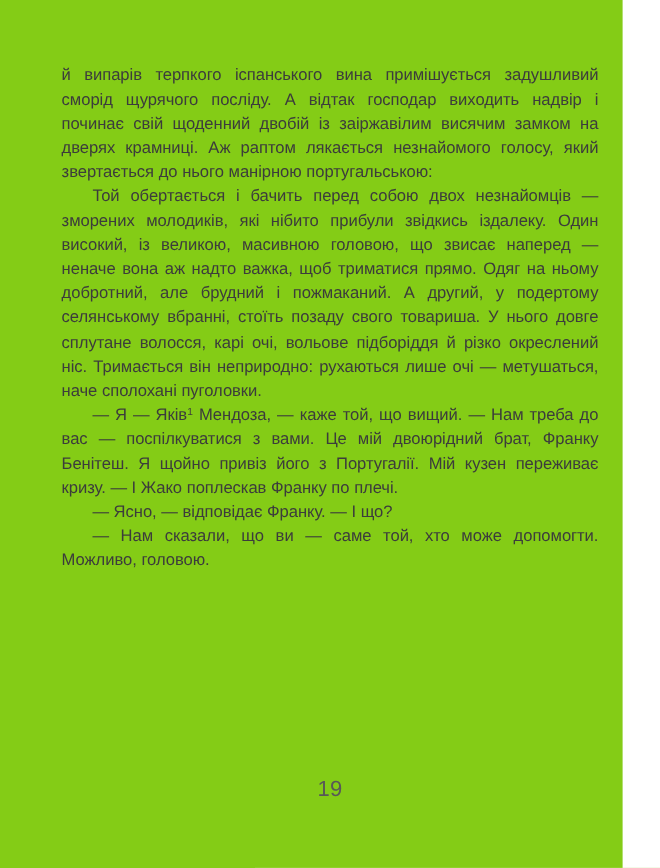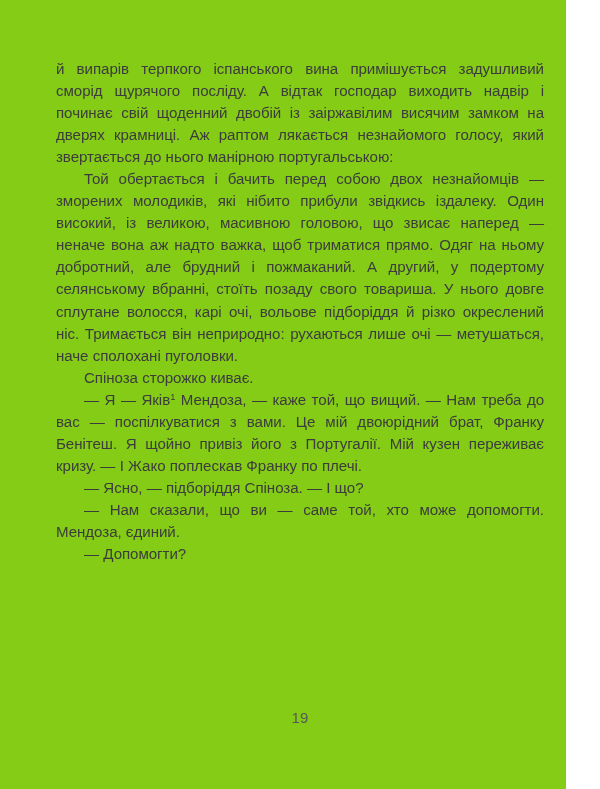--- a/index.html
+++ b/index.html
@@ -72,48 +72,46 @@
     vertical-align: 4px;
     margin-right: 9px;
     color: #3c3c3c;
   }
   .page-number {
     position: absolute;
     left: 0;
     top: 709px;
     width: 600px;
     text-align: center;
-    font-size: 15px;
+    font-size: 20px;
     line-height: 18px;
     color: #585858;
     letter-spacing: 0.2px;
   }
 </style>
 </head>
 <body>
 
 <div class="page">
 
   <div class="text-block">
 
     <p class="para" style="text-indent:0;">й випарів терпкого іспанського вина примішується задушливий сморід щурячого посліду. А відтак господар виходить надвір і починає свій щоденний двобій із заіржавілим висячим замком на дверях крамниці. Аж раптом лякається незнайомого голосу, який звертається до нього манірною португальською:</p>
 
 
     <p class="para">Той обертається і бачить перед собою двох незнайомців — зморених молодиків, які нібито прибули звідкись іздалеку. Один високий, із великою, масивною головою, що звисає наперед — неначе вона аж надто важка, щоб триматися прямо. Одяг на ньому добротний, але брудний і пожмаканий. А другий, у подертому селянському вбранні, стоїть позаду свого товариша. У нього довге сплутане волосся, карі очі, вольове підборіддя й різко окреслений ніс. Тримається він неприродно: рухаються лише очі — метушаться, наче сполохані пуголовки.</p>
 
-    <p class="para">Спіноза сторожко киває.</p>
 
     <p class="para"><span>— Я — Яків</span><sup class="fn-ref">1</sup><span> Мендоза, — каже той, що вищий. — Нам треба до вас — поспілкуватися з вами. Це мій двоюрідний брат, Франку Бенітеш. Я щойно привіз його з Португалії. Мій кузен переживає кризу. — І Жако поплескав Франку по плечі.</span></p>
 
-    <p class="para">— Ясно, — підборіддя Спіноза. — І що?</p>
+    <p class="para">— Ясно, — відповідає Франку. — І що?</p>
 
 
 
-    <p class="para">— Нам сказали, що ви — саме той, хто може допомогти. Мендоза, єдиний.</p>
+    <p class="para">— Нам сказали, що ви — саме той, хто може допомогти. Можливо, головою.</p>
 
-    <p class="para">— Допомогти?</p>
 
   </div>
 
 
   <div class="page-number">19</div>
 
 </div>
 
 </body></html>

